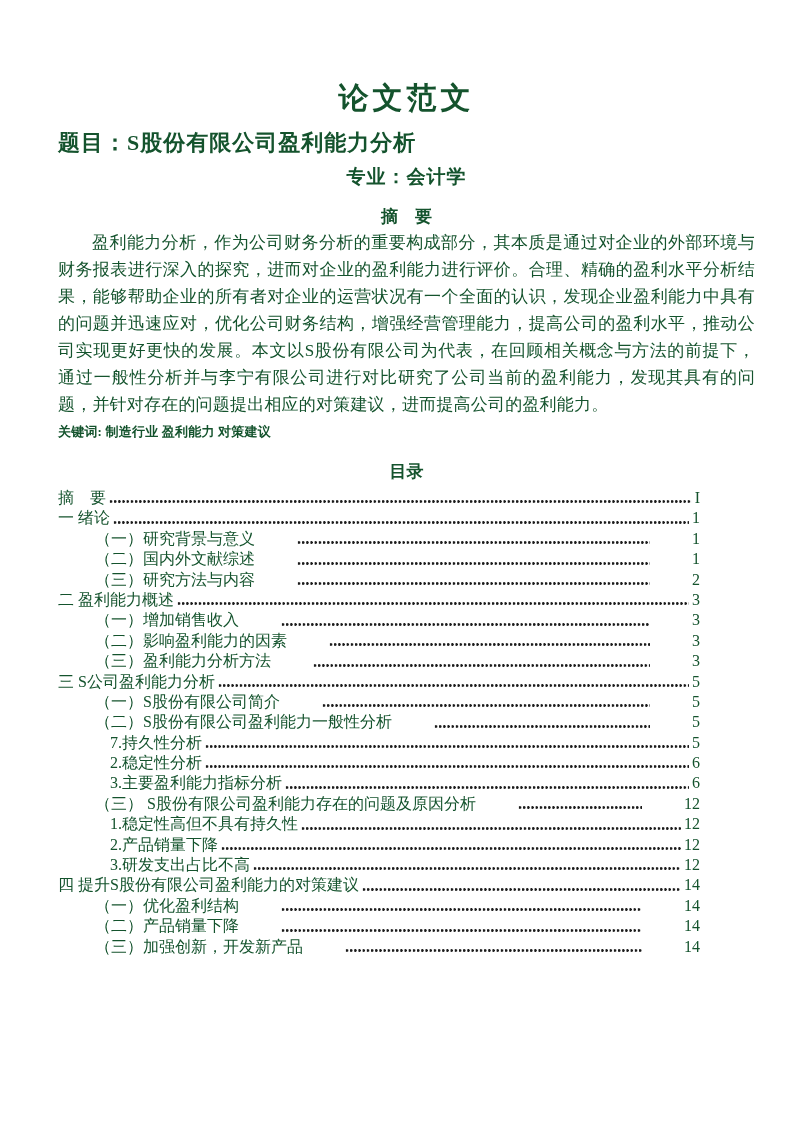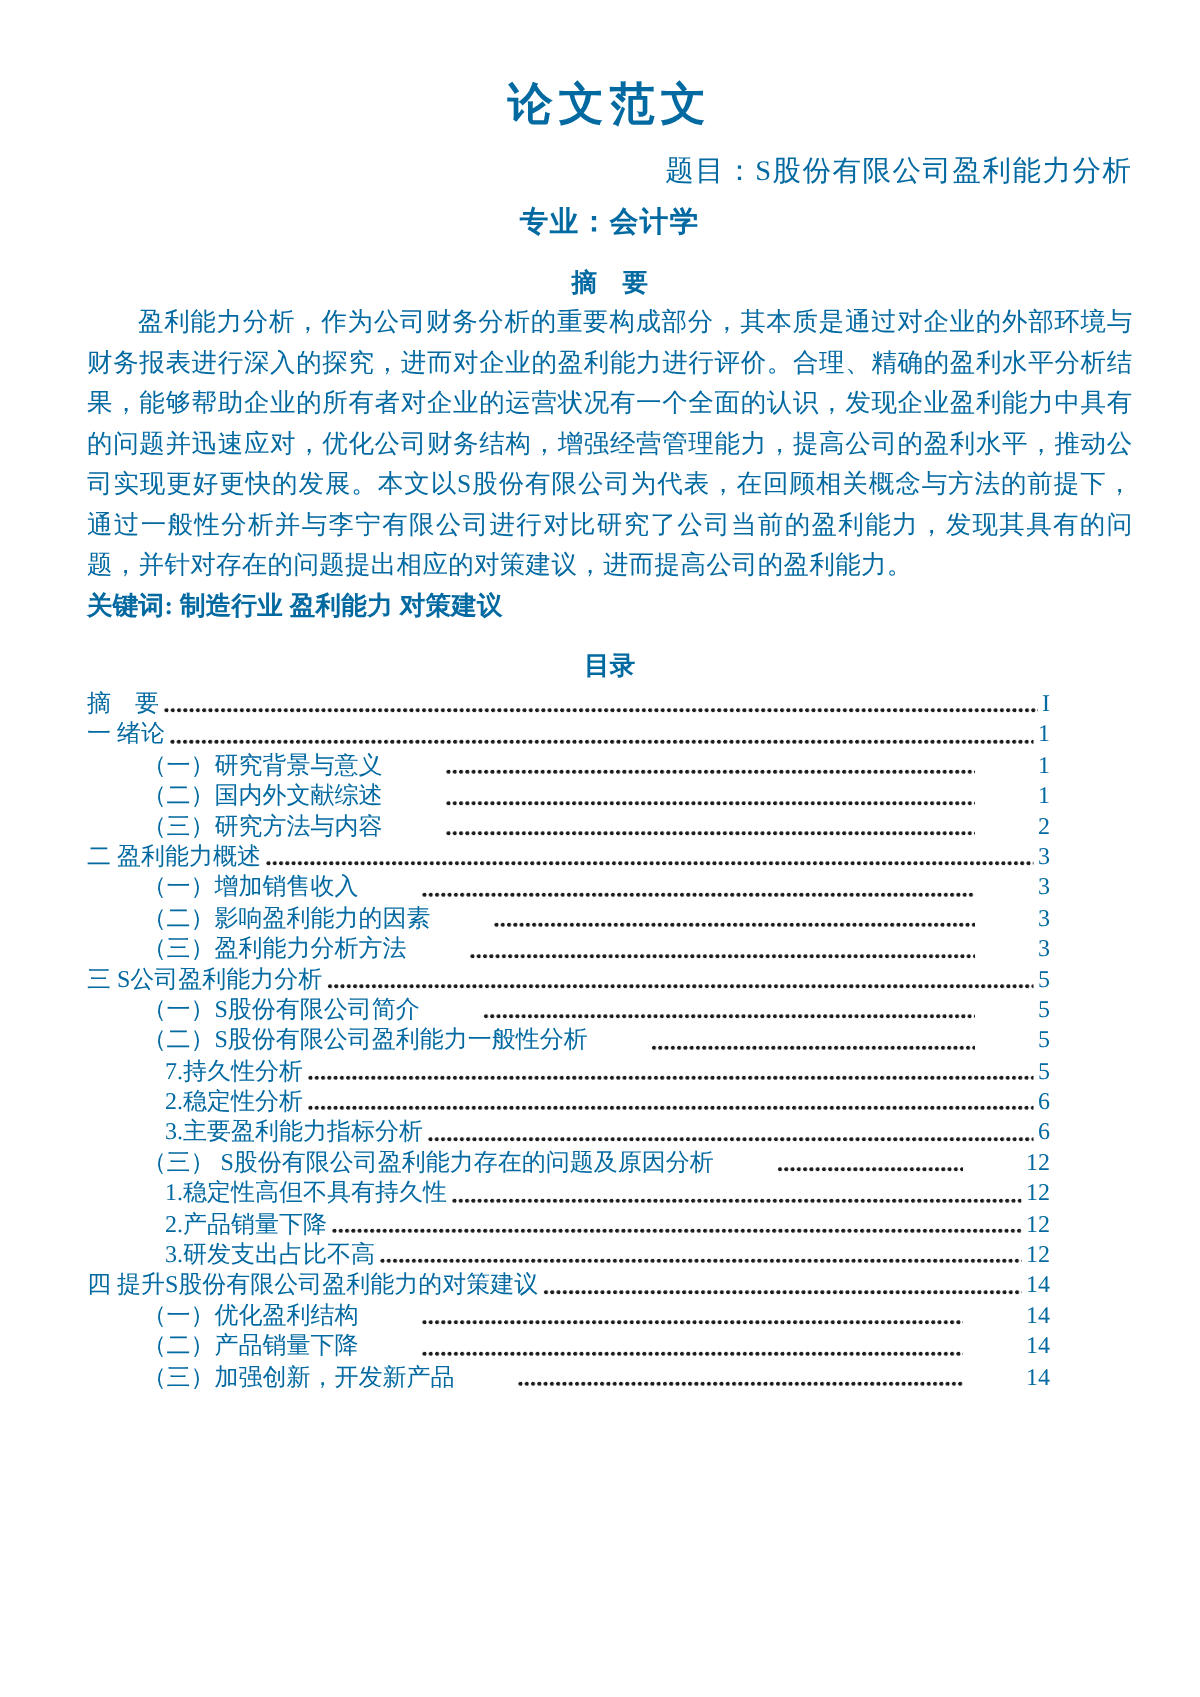--- a/index.html
+++ b/index.html
@@ -3,39 +3,39 @@
 <meta charset="utf-8">
 <style>
   html, body { margin: 0; padding: 0; background: #e9e9e9; }
   .page {
     position: relative;
     width: 800px;
     height: 1131px;
     margin: 0 auto;
     background: #ffffff;
     box-sizing: border-box;
-    padding: 52px 45px 30px 58px;
+    padding: 80px 45px 30px 58px;
     font-family: "Liberation Serif", "DejaVu Serif", serif;
-    color: #0369a1;
+    color: #14532d;
     overflow: hidden;
   }
   .doc-title {
     margin: 0;
     text-align: center;
     font-size: 30px;
     line-height: 36px;
     font-weight: bold;
     letter-spacing: 4px;
   }
   .topic-line {
     margin-top: 14px;
-    text-align: right;
-    font-size: 19px;
+    text-align: left;
+    font-size: 22px;
     line-height: 26px;
-    font-weight: normal;
+    font-weight: bold;
     letter-spacing: 1px;
   }
   .major-line {
     margin-top: 8px;
     text-align: center;
     font-size: 19px;
     line-height: 26px;
     font-weight: bold;
     letter-spacing: 1px;
   }
@@ -48,21 +48,21 @@
   }
   .abstract-body {
     font-size: 17px;
     line-height: 27px;
     text-align: justify;
     text-justify: inter-ideograph;
     text-indent: 2em;
     letter-spacing: 0.2px;
   }
   .keywords-line {
-    font-size: 17px;
+    font-size: 13px;
     line-height: 27px;
     font-weight: bold;
     letter-spacing: 0.2px;
   }
   .toc-heading {
     margin-top: 15px;
     text-align: center;
     font-size: 17px;
     line-height: 24px;
     font-weight: bold;

